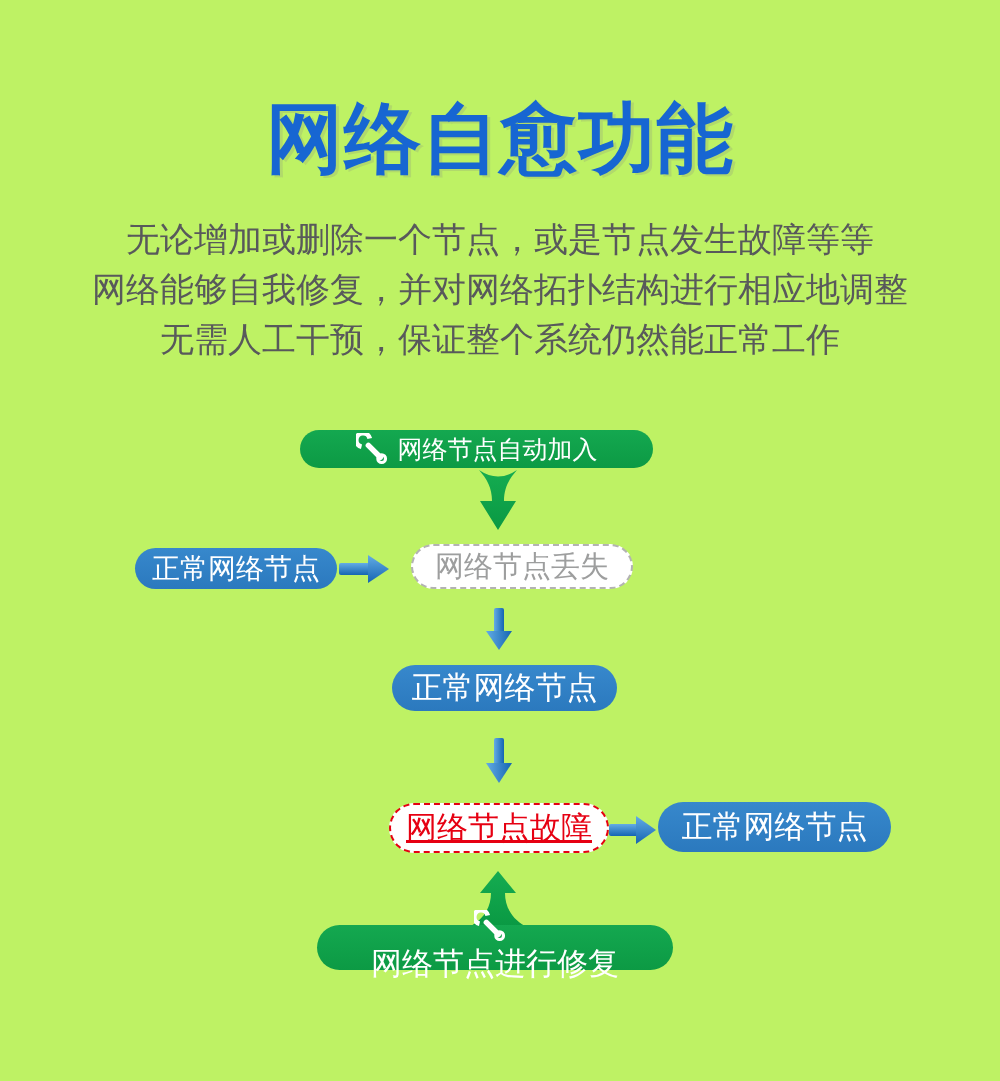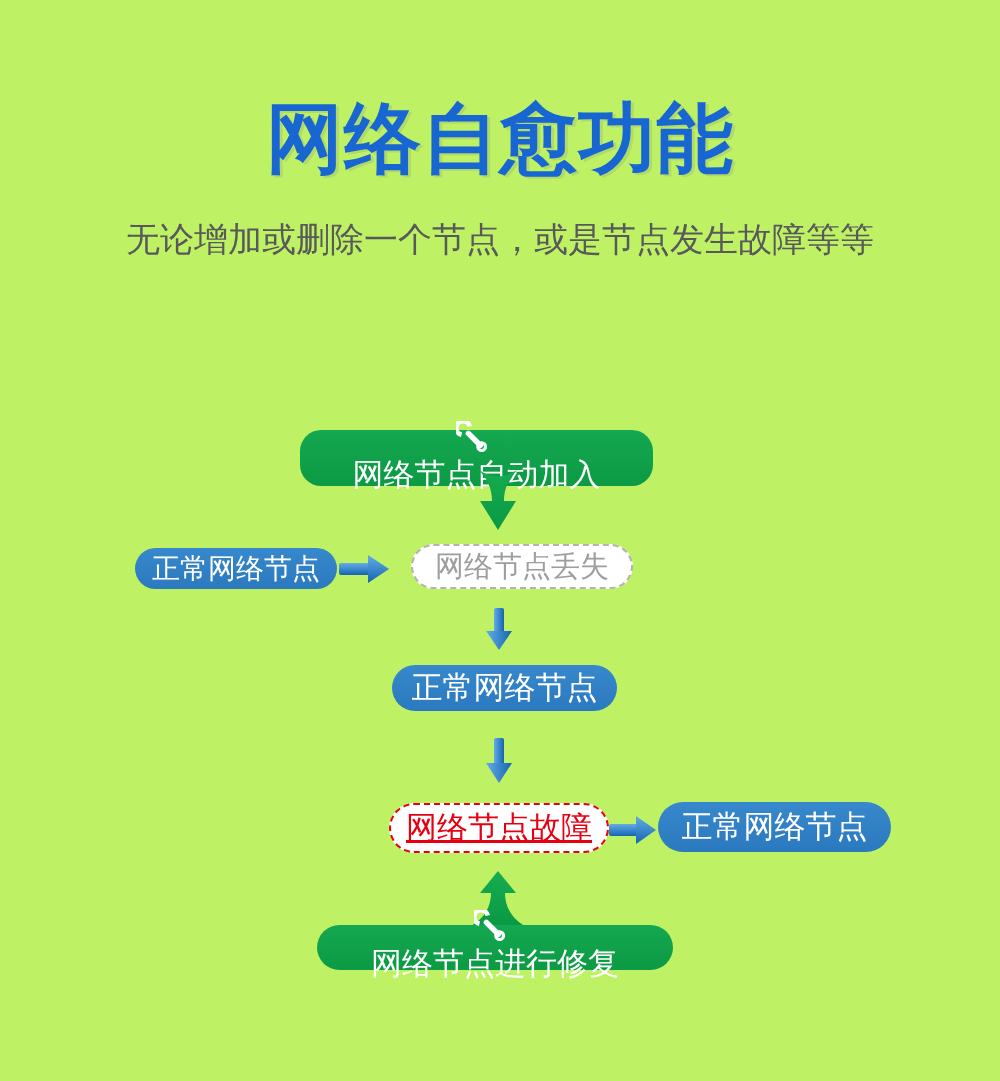--- a/index.html
+++ b/index.html
@@ -33,21 +33,21 @@
     background:linear-gradient(180deg,#3788CC 0%,#2B79BE 100%);
     color:#ffffff;
   }
   .gray-dashed {
     background:#ffffff; border:2px dashed #B3B3B3; color:#9D9E9E;
   }
   .red-dashed {
     background:#ffffff; border:2px dashed #E60012; color:#E60012;
   }
 
-  #node-auto-join { left:300px; top:430px; width:353px; height:56px; border-radius:21px; font-size:31px;flex-direction:column; }
+  #node-auto-join { left:300px; top:430px; width:353px; height:38px; border-radius:21px; font-size:25px; }
   #node-normal-1  { left:135px; top:548px; width:202px; height:41px; border-radius:21px; font-size:28px; }
   #node-lost      { left:411px; top:544px; width:222px; height:45px; border-radius:23px; font-size:29px; }
   #node-normal-2  { left:392px; top:665px; width:225px; height:46px; border-radius:23px; font-size:31px; }
   #node-fault     { left:389px; top:803px; width:220px; height:50px; border-radius:26px; font-size:31px;text-decoration:underline; }
   #node-normal-3  { left:658px; top:802px; width:233px; height:50px; border-radius:25px; font-size:31px; }
   #node-repair    { left:317px; top:925px; width:356px; height:45px; border-radius:23px; font-size:31px;flex-direction:column; }
 
   .wrench { width:33px; height:33px; margin-right:9px; flex:0 0 auto; }
 
   .arrow { position:absolute; }
@@ -77,20 +77,22 @@
         <stop offset="0" stop-color="#15AC51"></stop>
         <stop offset="1" stop-color="#0A9943"></stop>
       </linearGradient>
     </defs>
   </svg>
 
   <h1 class="title">网络自愈功能</h1>
 
   <div class="intro">
     <div>无论增加或删除一个节点，或是节点发生故障等等</div>
+    <div>网络能够自我修复，并对网络拓扑结构进行相应地调整</div>
+    <div>无需人工干预，保证整个系统仍然能正常工作</div>
   </div>
 
   <div class="node green-pill" id="node-auto-join">
     <svg class="wrench" viewBox="0 0 36 36">
       <g stroke="#ffffff" fill="none">
         <path d="M6 15 A 7.5 7.5 0 1 1 15 6" stroke-width="5.2"></path>
         <line x1="13.5" y1="13.5" x2="26.5" y2="26.5" stroke-width="6" stroke-linecap="round"></line>
         <circle cx="28" cy="28" r="4.2" stroke-width="3.4"></circle>
       </g>
     </svg>

